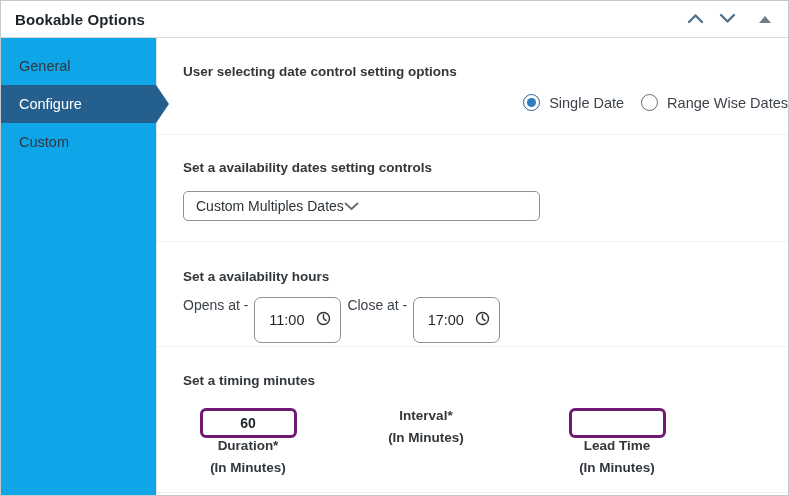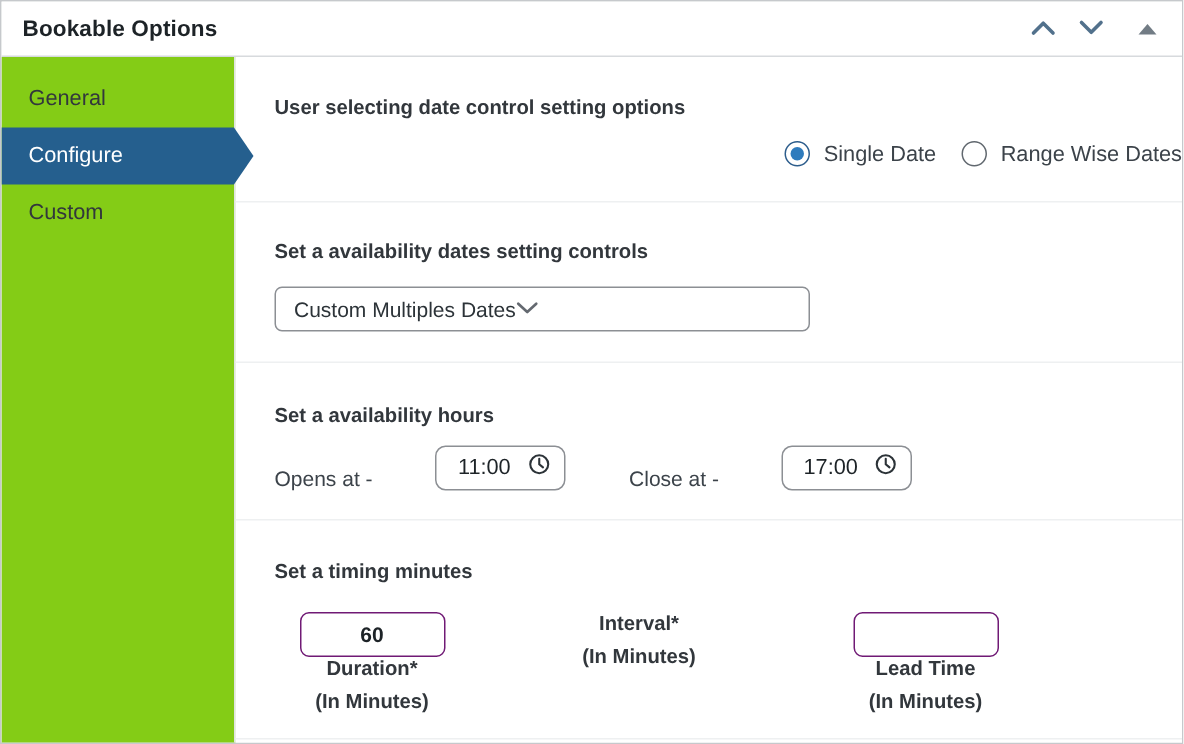--- a/index.html
+++ b/index.html
@@ -25,21 +25,21 @@
   }
   .tri-up {
     width:0; height:0; border-left:6px solid transparent; border-right:6px solid transparent;
     border-bottom:7px solid #727c85;
   }
 
   
   .mb-body { display:flex; height:458px; }
 
   .sidebar {
-    width:156px; background:#84cc16; border-right:1px solid #e1e2e4;
+    width:156px; background:#0ea5e9; border-right:1px solid #e1e2e4;
     padding-top:9px; flex:0 0 156px;text-align:center;
   }
   .tab {
     position:relative; height:38px; display:flex; align-items:center;
     padding-left:18px; font-size:14.5px; color:#32373c; cursor:pointer;
   }
   .tab.active { background:#255f8e; color:#fff; }
   .tab.active .tab-arrow {
     position:absolute; right:-13px; top:0; width:0; height:0;
     border-top:19px solid transparent; border-bottom:19px solid transparent;
@@ -73,40 +73,40 @@
   
   .select-box {
     margin-top:16px; width:357px; height:30px;
     border:1px solid #8c8f94; border-radius:5px; background:#fff;
     display:flex; align-items:center; padding:0 12px; cursor:pointer;
   }
   .select-value { font-size:14px; color:#2c3338; }
   .select-box svg { margin-left:auto; }
 
   
-  .hours-row { margin-top:13px; display:flex; align-items:flex-end;gap:36px; }
+  .hours-row { margin-top:13px; display:flex; align-items:flex-start; }
   .hours-label { font-size:14px; color:#3c434a; }
   .time-box {
-    width:87px; height:30px; margin:0 6px;
+    width:87px; height:46px; margin:0 6px;
     border:1px solid #8c8f94; border-radius:7px; background:#fff;
     display:flex; align-items:center; justify-content:center; gap:7px;
   }
   .time-value {
     width:44px; border:none; outline:none; background:transparent;
     font-family:"Liberation Sans","DejaVu Sans",sans-serif;
     font-size:14.5px; color:#1d2327; text-align:center; padding:0;
   }
 
   
   .minute-group { position:absolute; top:61px; width:120px; text-align:center; }
   .minute-group.g1 { left:31px; }
   .minute-group.g2 { left:209px; }
   .minute-group.g3 { left:400px; }
   .minute-input {
-    width:97px; height:30px; border:1px solid #701a75; border-radius:6px;
+    width:97px; height:30px; border:3px solid #701a75; border-radius:6px;
     background:#fff; text-align:center;
     font-family:"Liberation Sans","DejaVu Sans",sans-serif;
     font-size:14px; font-weight:bold; color:#1d2327; outline:none;
   }
   .minute-name { font-size:13.5px; font-weight:bold; color:#32373c; }
   .minute-unit { margin-top:7px;  font-size:13.5px; font-weight:bold; color:#32373c; }
 </style>
 </head>
 <body>
 

